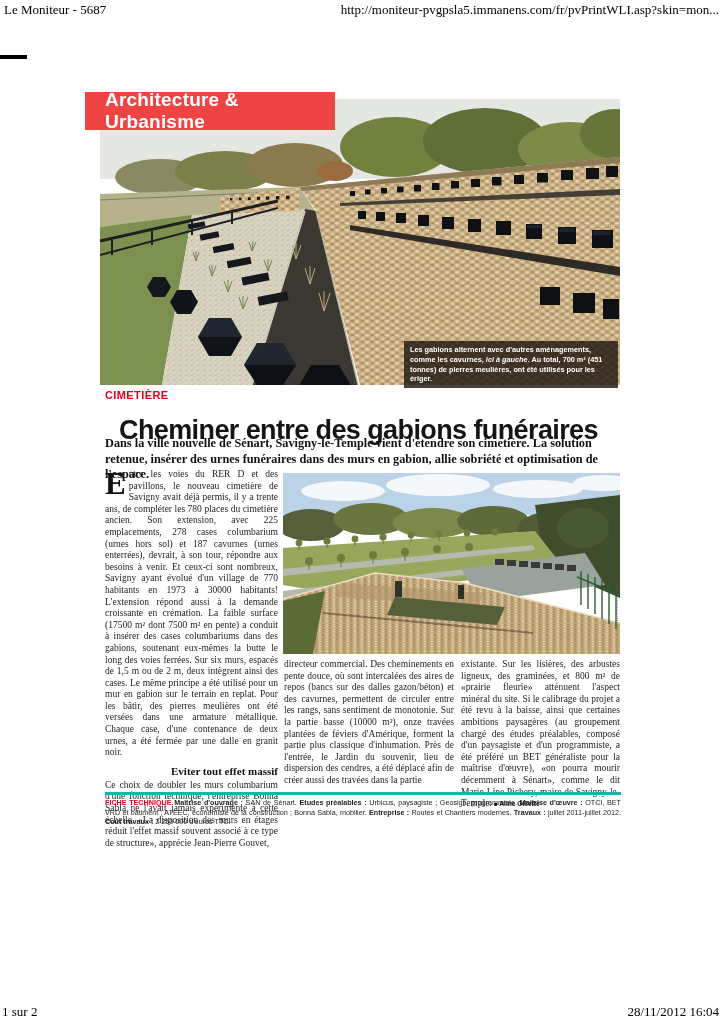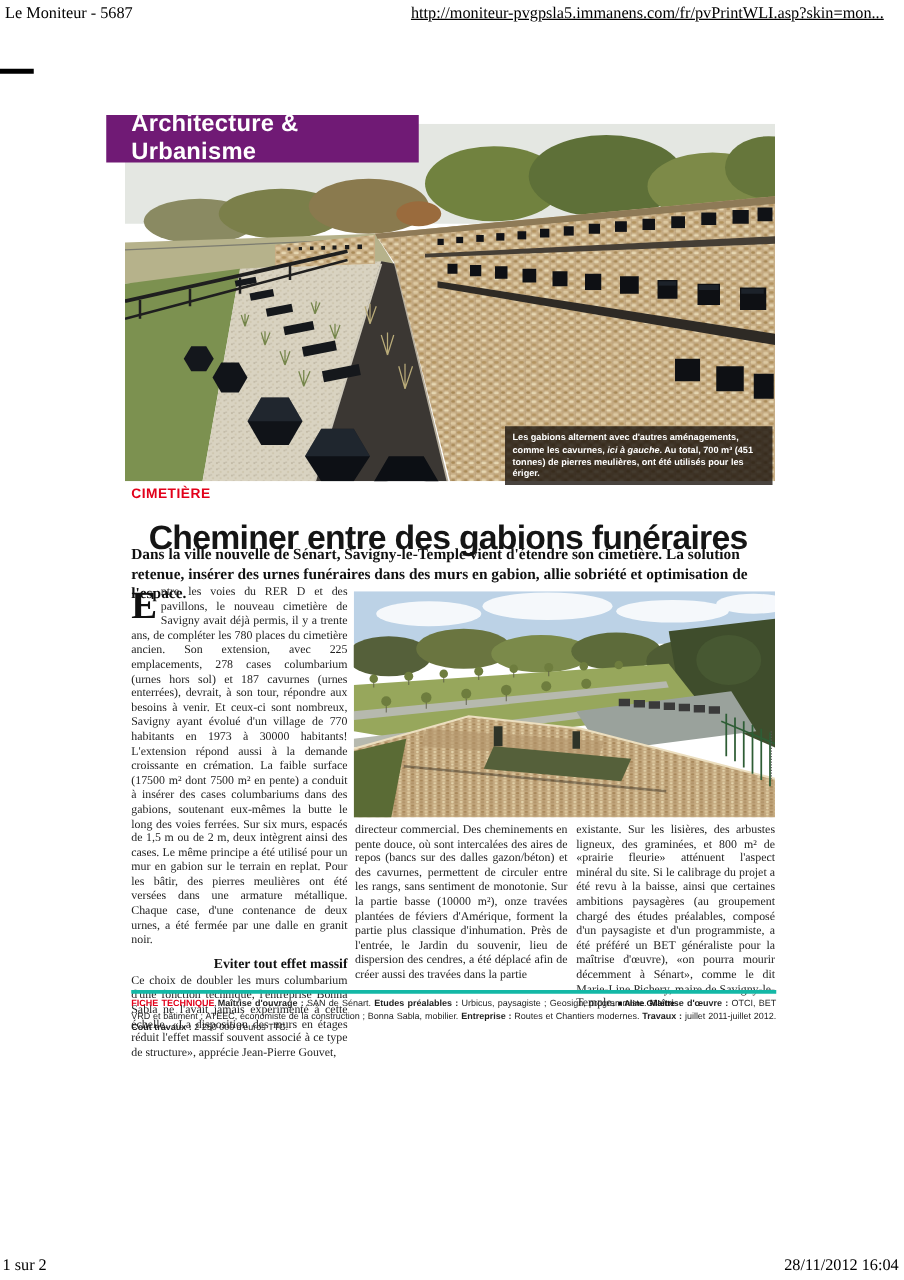--- a/index.html
+++ b/index.html
@@ -1,25 +1,25 @@
 <!DOCTYPE html>
 <html><head>
 <meta charset="utf-8">
 <style>
   html,body{margin:0;padding:0;background:#ffffff;}
   .sheet{position:relative;width:723px;height:1024px;background:#fff;overflow:hidden;
          font-family:"Liberation Serif",serif;color:#000;}
   
   .b-title{position:absolute;left:4px;top:2px;font:13px "Liberation Serif",serif;color:#000;}
-  .b-url{position:absolute;right:16px;top:2px;font:13px "Liberation Serif",serif;color:#000;text-decoration:underline;}
+  .b-url{position:absolute;right:4px;top:2px;font:13px "Liberation Serif",serif;color:#000;}
   .print-mark{position:absolute;left:0;top:55px;width:27px;height:4px;background:#000;}
   .b-pageinfo{position:absolute;left:2px;bottom:4px;font:13px "Liberation Serif",serif;}
   .b-datetime{position:absolute;right:4px;bottom:4px;font:13px "Liberation Serif",serif;}
   
-  .band{position:absolute;left:85px;top:92px;width:250px;height:38px;background:#701a75;z-index:5;
+  .band{position:absolute;left:85px;top:92px;width:250px;height:38px;background:#ef4444;z-index:5;
         display:flex;align-items:center;}
   .band span{color:#fff;font:bold 19px "Liberation Sans",sans-serif;padding-left:20px;letter-spacing:.2px;}
   .main-photo{position:absolute;left:100px;top:99px;width:520px;height:286px;z-index:1;}
   .caption{position:absolute;left:404px;top:341px;width:202px;z-index:6;background:rgba(28,20,14,.8);
            color:#fff;font:bold 7.3px/9.8px "Liberation Sans",sans-serif;padding:4px 6px;}
   .caption i{}
   .kicker{position:absolute;left:105px;top:389px;font:bold 11px "Liberation Sans",sans-serif;
           color:#e2001a;letter-spacing:.4px;}
   .headline{position:absolute;left:103px;top:399px;width:520px;font:800 27px/30px "Liberation Sans",sans-serif;
             color:#151515;letter-spacing:-.6px;}

